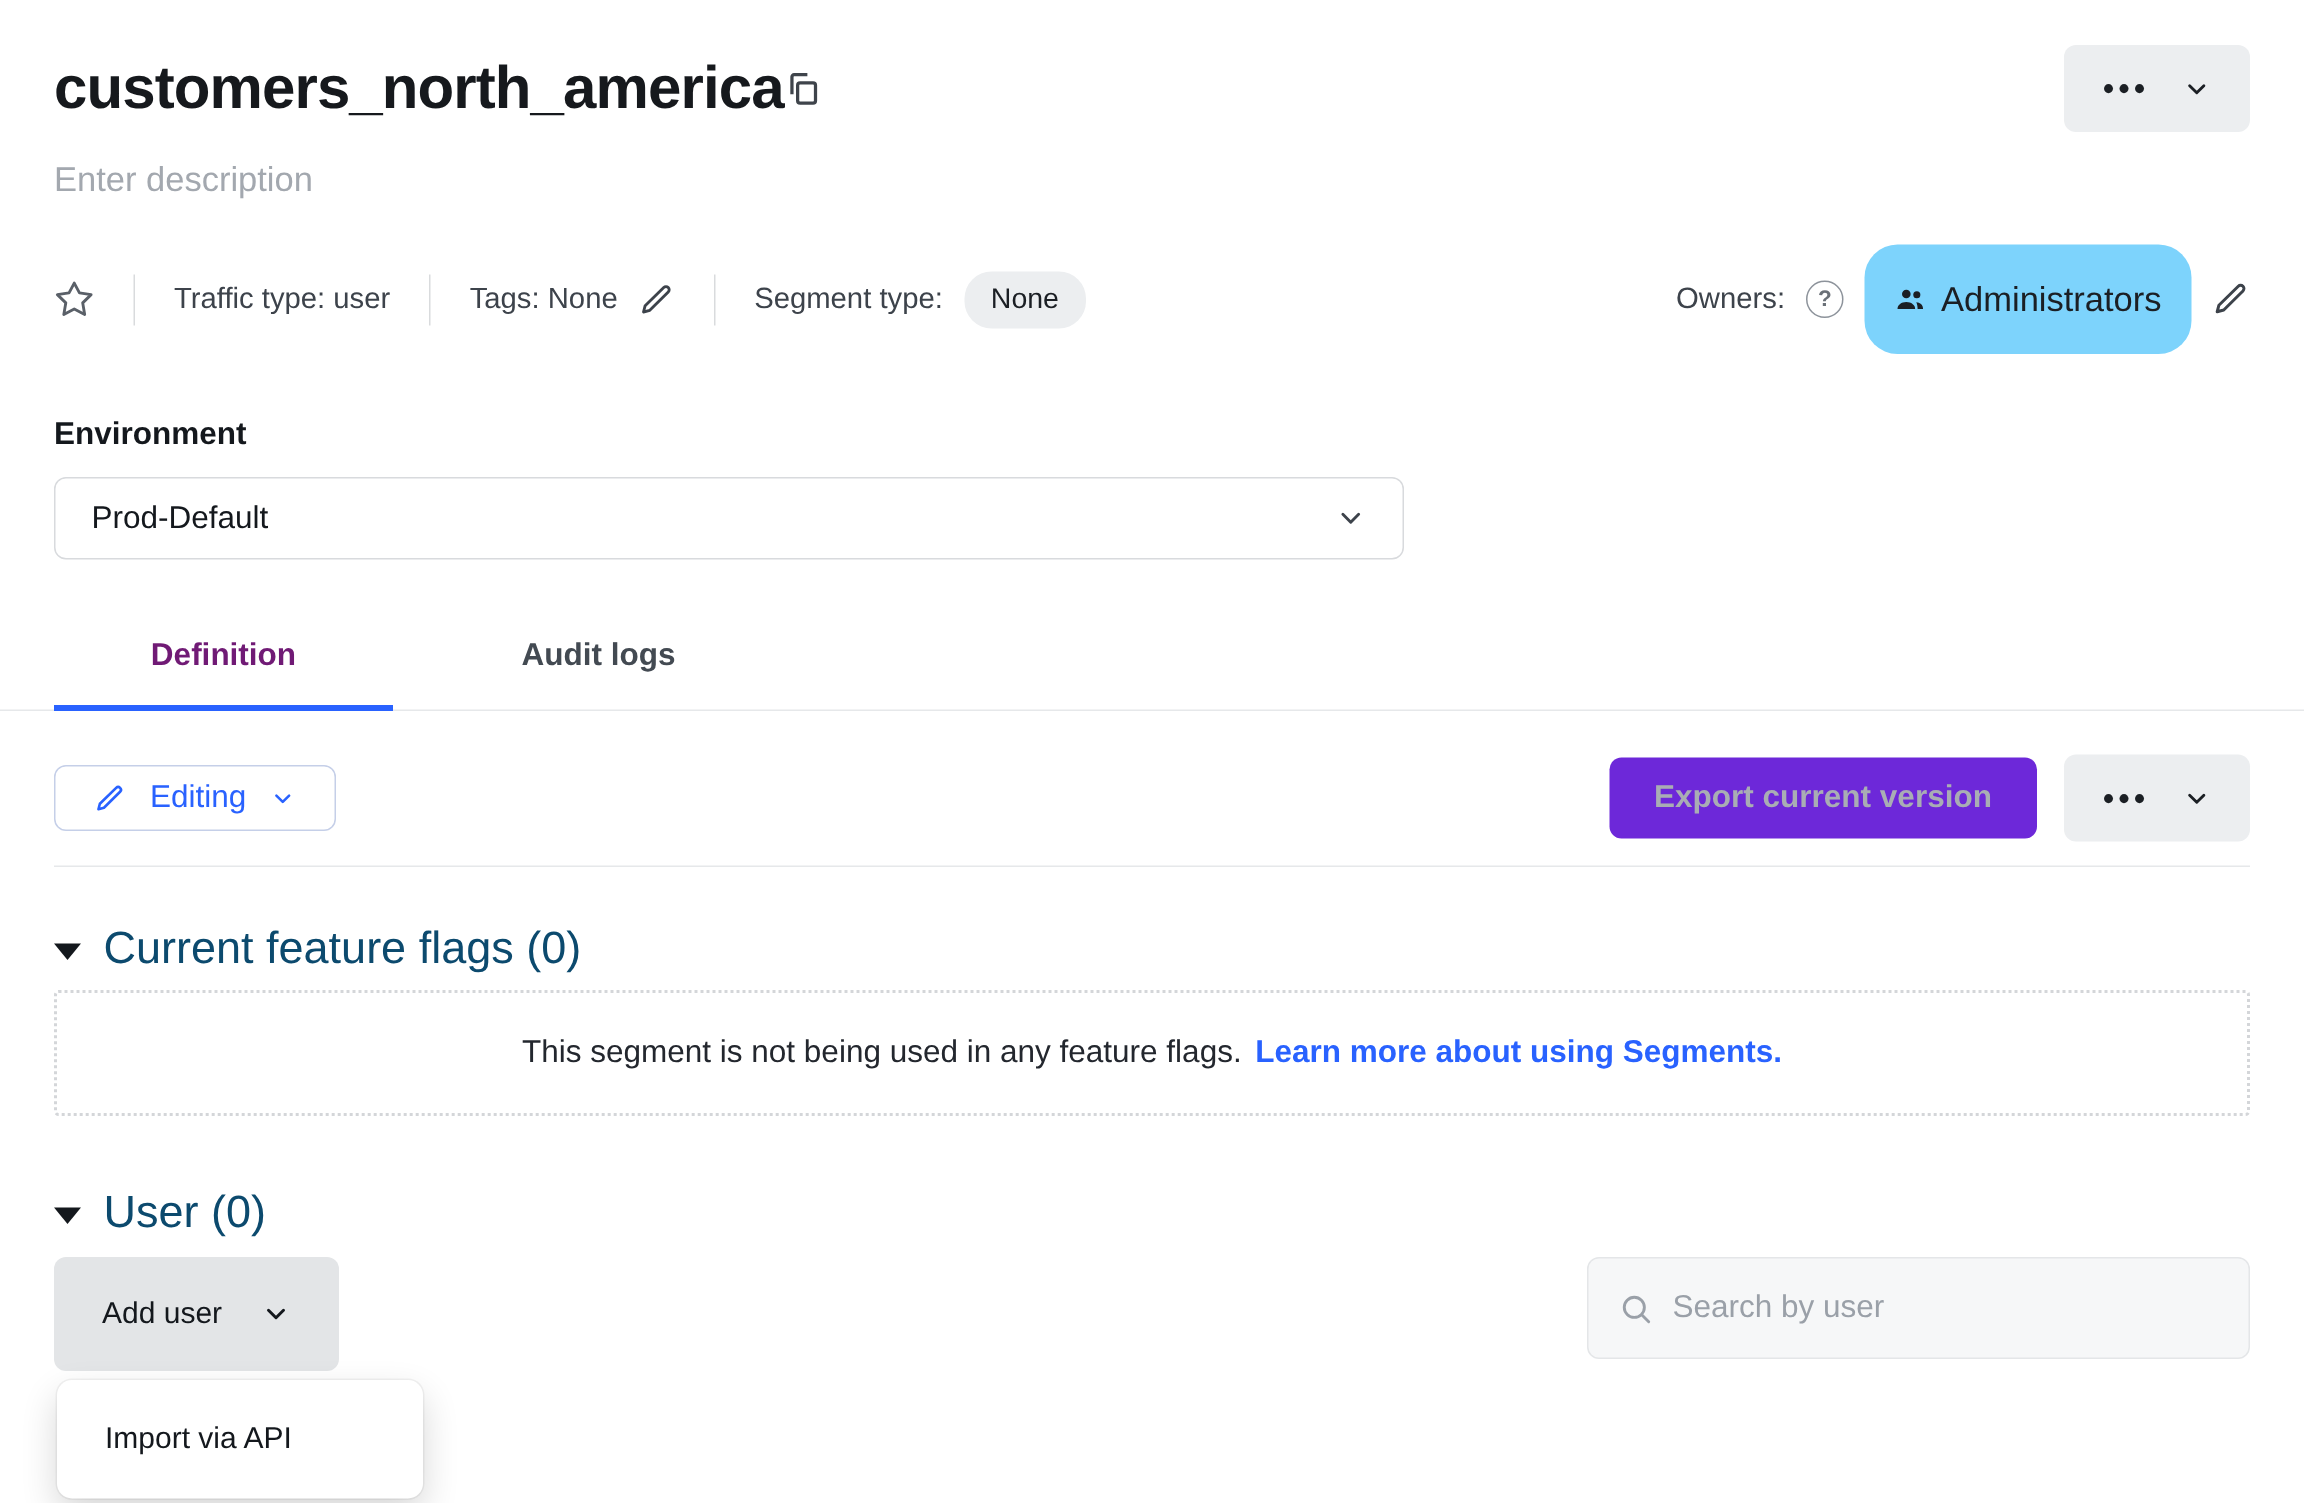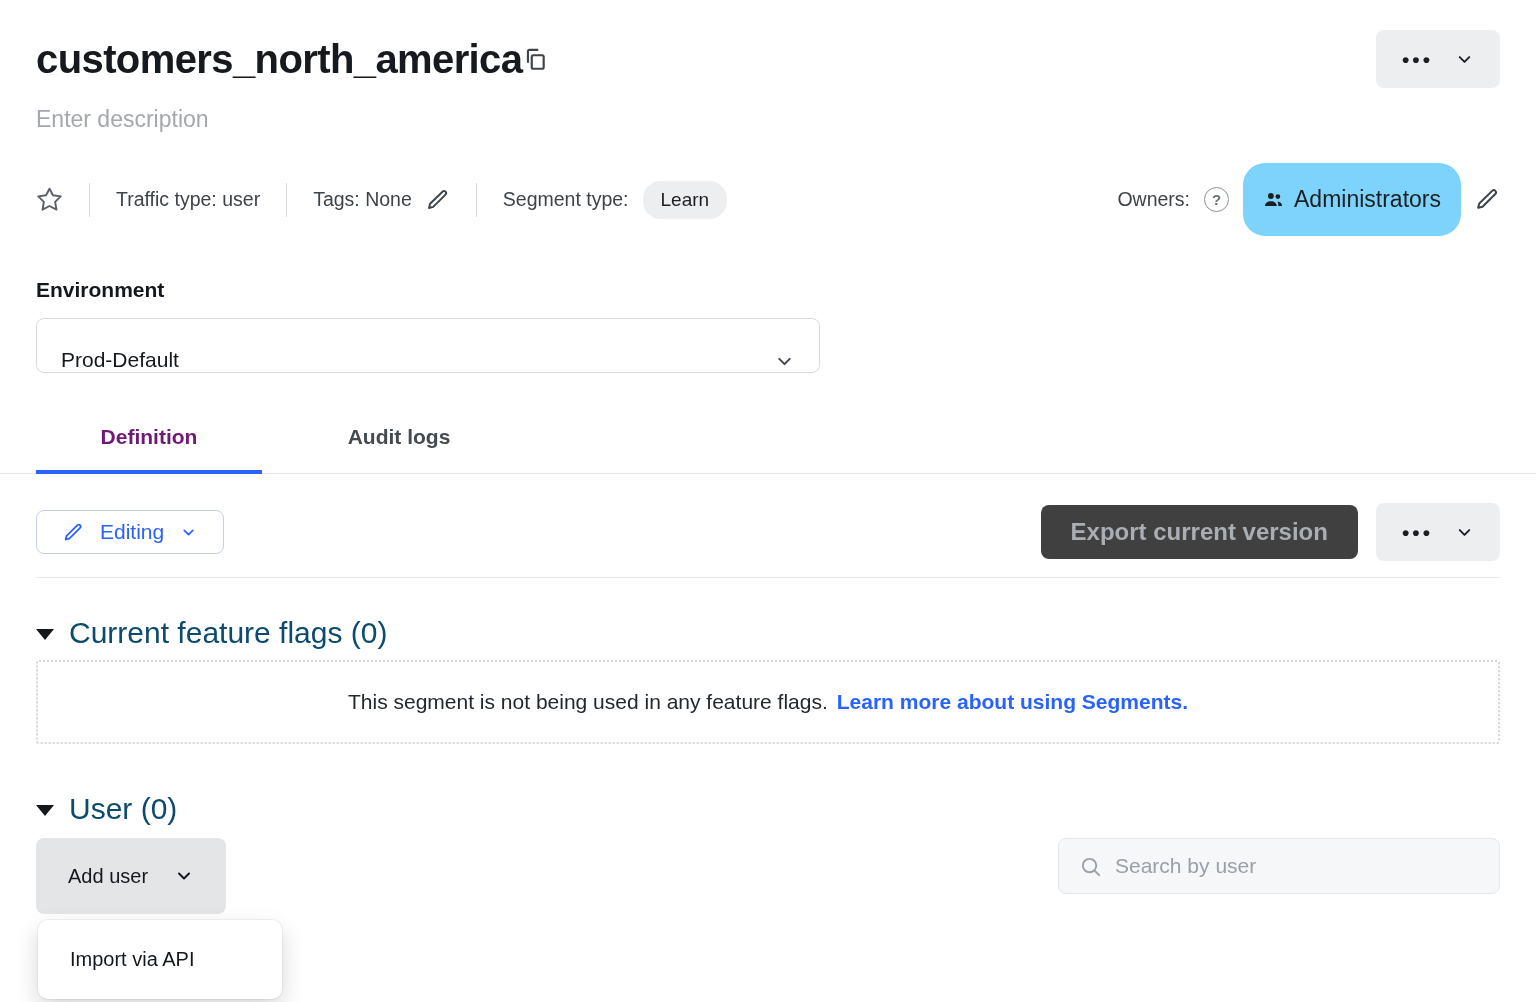--- a/index.html
+++ b/index.html
@@ -63,23 +63,23 @@
     border: 1.5px solid #8d939b; color: #6a7077;
     display: grid; place-items: center; font-size: 15px; font-weight: 700;
     cursor: pointer;
   }
 
   
   .environment { margin-top: 40px; }
   .env-label { font-size: 21px; font-weight: 700; color: #14181d; line-height: 28px; }
   .env-select {
     margin-top: 14px;
-    width: 784px; height: 55px;
+    width: 900px; height: 55px;
     border: 1px solid #d8dadd; border-radius: 8px;
-    display: flex; align-items: flex-end; justify-content: space-between;
+    display: flex; align-items: center; justify-content: space-between;
     padding: 0 24px; font-size: 21px; color: #14181d; cursor: pointer;
     background: #fff;
   }
 
   
   .tabs-wrap {
     margin: 34px -36px 0;
     padding: 0 36px;
     border-bottom: 1px solid #e6e8ea;
     display: flex;
@@ -108,22 +108,22 @@
     display: inline-flex; align-items: center; gap: 16px;
     height: 44px; padding: 0 26px;
     background: #fff; border: 1px solid #c5cfe8; border-radius: 8px;
     color: #2962ff; font-size: 21px; font-weight: 500;
     font-family: "Liberation Sans", sans-serif;
     cursor: pointer;
   }
   .toolbar-right { display: flex; align-items: center; gap: 18px; }
   .export-btn {
     height: 54px; padding: 0 30px;
-    background: #404040; border: none; border-radius: 8px;
-    font-size: 24px; font-weight: 700; color: #a9adb4;
+    background: #6d28d9; border: none; border-radius: 8px;
+    font-size: 21px; font-weight: 700; color: #a9adb4;
     font-family: "Liberation Sans", sans-serif;
     cursor: default;
   }
   .gray-btn.toolbar-more { height: 58px; }
 
   
   .section { margin-top: 40px; }
   .section-heading {
     display: flex; align-items: center; gap: 15px;
     font-size: 30px; font-weight: 500; color: #0c4a6e; line-height: 30px;
@@ -167,21 +167,21 @@
     box-shadow: 0 0 0 1px rgba(0,0,0,0.05), 0 10px 24px rgba(0,0,0,0.16);
     padding: 16px 0;
     z-index: 5;
   }
   .menu-item {
     padding: 12px 32px;
     font-size: 20px; color: #14181d; cursor: pointer; white-space: nowrap;
   }
 
   .search-box {
-    width: 442px; height: 56px;
+    width: 442px; height: 68px;
     background: #f6f7f8; border: 1px solid #e4e6e8; border-radius: 8px;
     display: flex; align-items: center; gap: 13px;
     padding: 0 20px;
   }
   .search-box input {
     border: none; background: transparent; outline: none;
     font-size: 21px; color: #14181d; width: 100%;
     font-family: "Liberation Sans", sans-serif;
   }
   .search-box input::placeholder { color: #9aa0a8; }
@@ -227,21 +227,21 @@
         <span>Tags: None</span>
         <span class="icon-btn">
           <svg class="ic" width="24" height="24" viewBox="0 0 24 24" fill="none" stroke="#3d434b" stroke-width="1.9" stroke-linecap="round" stroke-linejoin="round">
             <path d="M16.5 3.7a2.1 2.1 0 0 1 3 3L7.2 18.9l-4.2 1.1 1.1-4.2Z"></path>
           </svg>
         </span>
       </span>
       <span class="vdiv"></span>
       <span class="meta-item">
         <span>Segment type:</span>
-        <span class="pill">Learn</span>
+        <span class="pill">None</span>
       </span>
     </div>
     <div class="meta-right">
       <span>Owners:</span>
       <span class="help-circle">?</span>
       <span class="pill-admins">
         <svg class="ic" width="21" height="21" viewBox="0 0 24 24" fill="#1b1f24">
           <circle cx="9" cy="8" r="3.3"></circle>
           <path d="M2.3 19.2c0-3.1 3-5.2 6.7-5.2s6.7 2.1 6.7 5.2v.3H2.3z"></path>
           <circle cx="17" cy="8.6" r="2.7"></circle>

